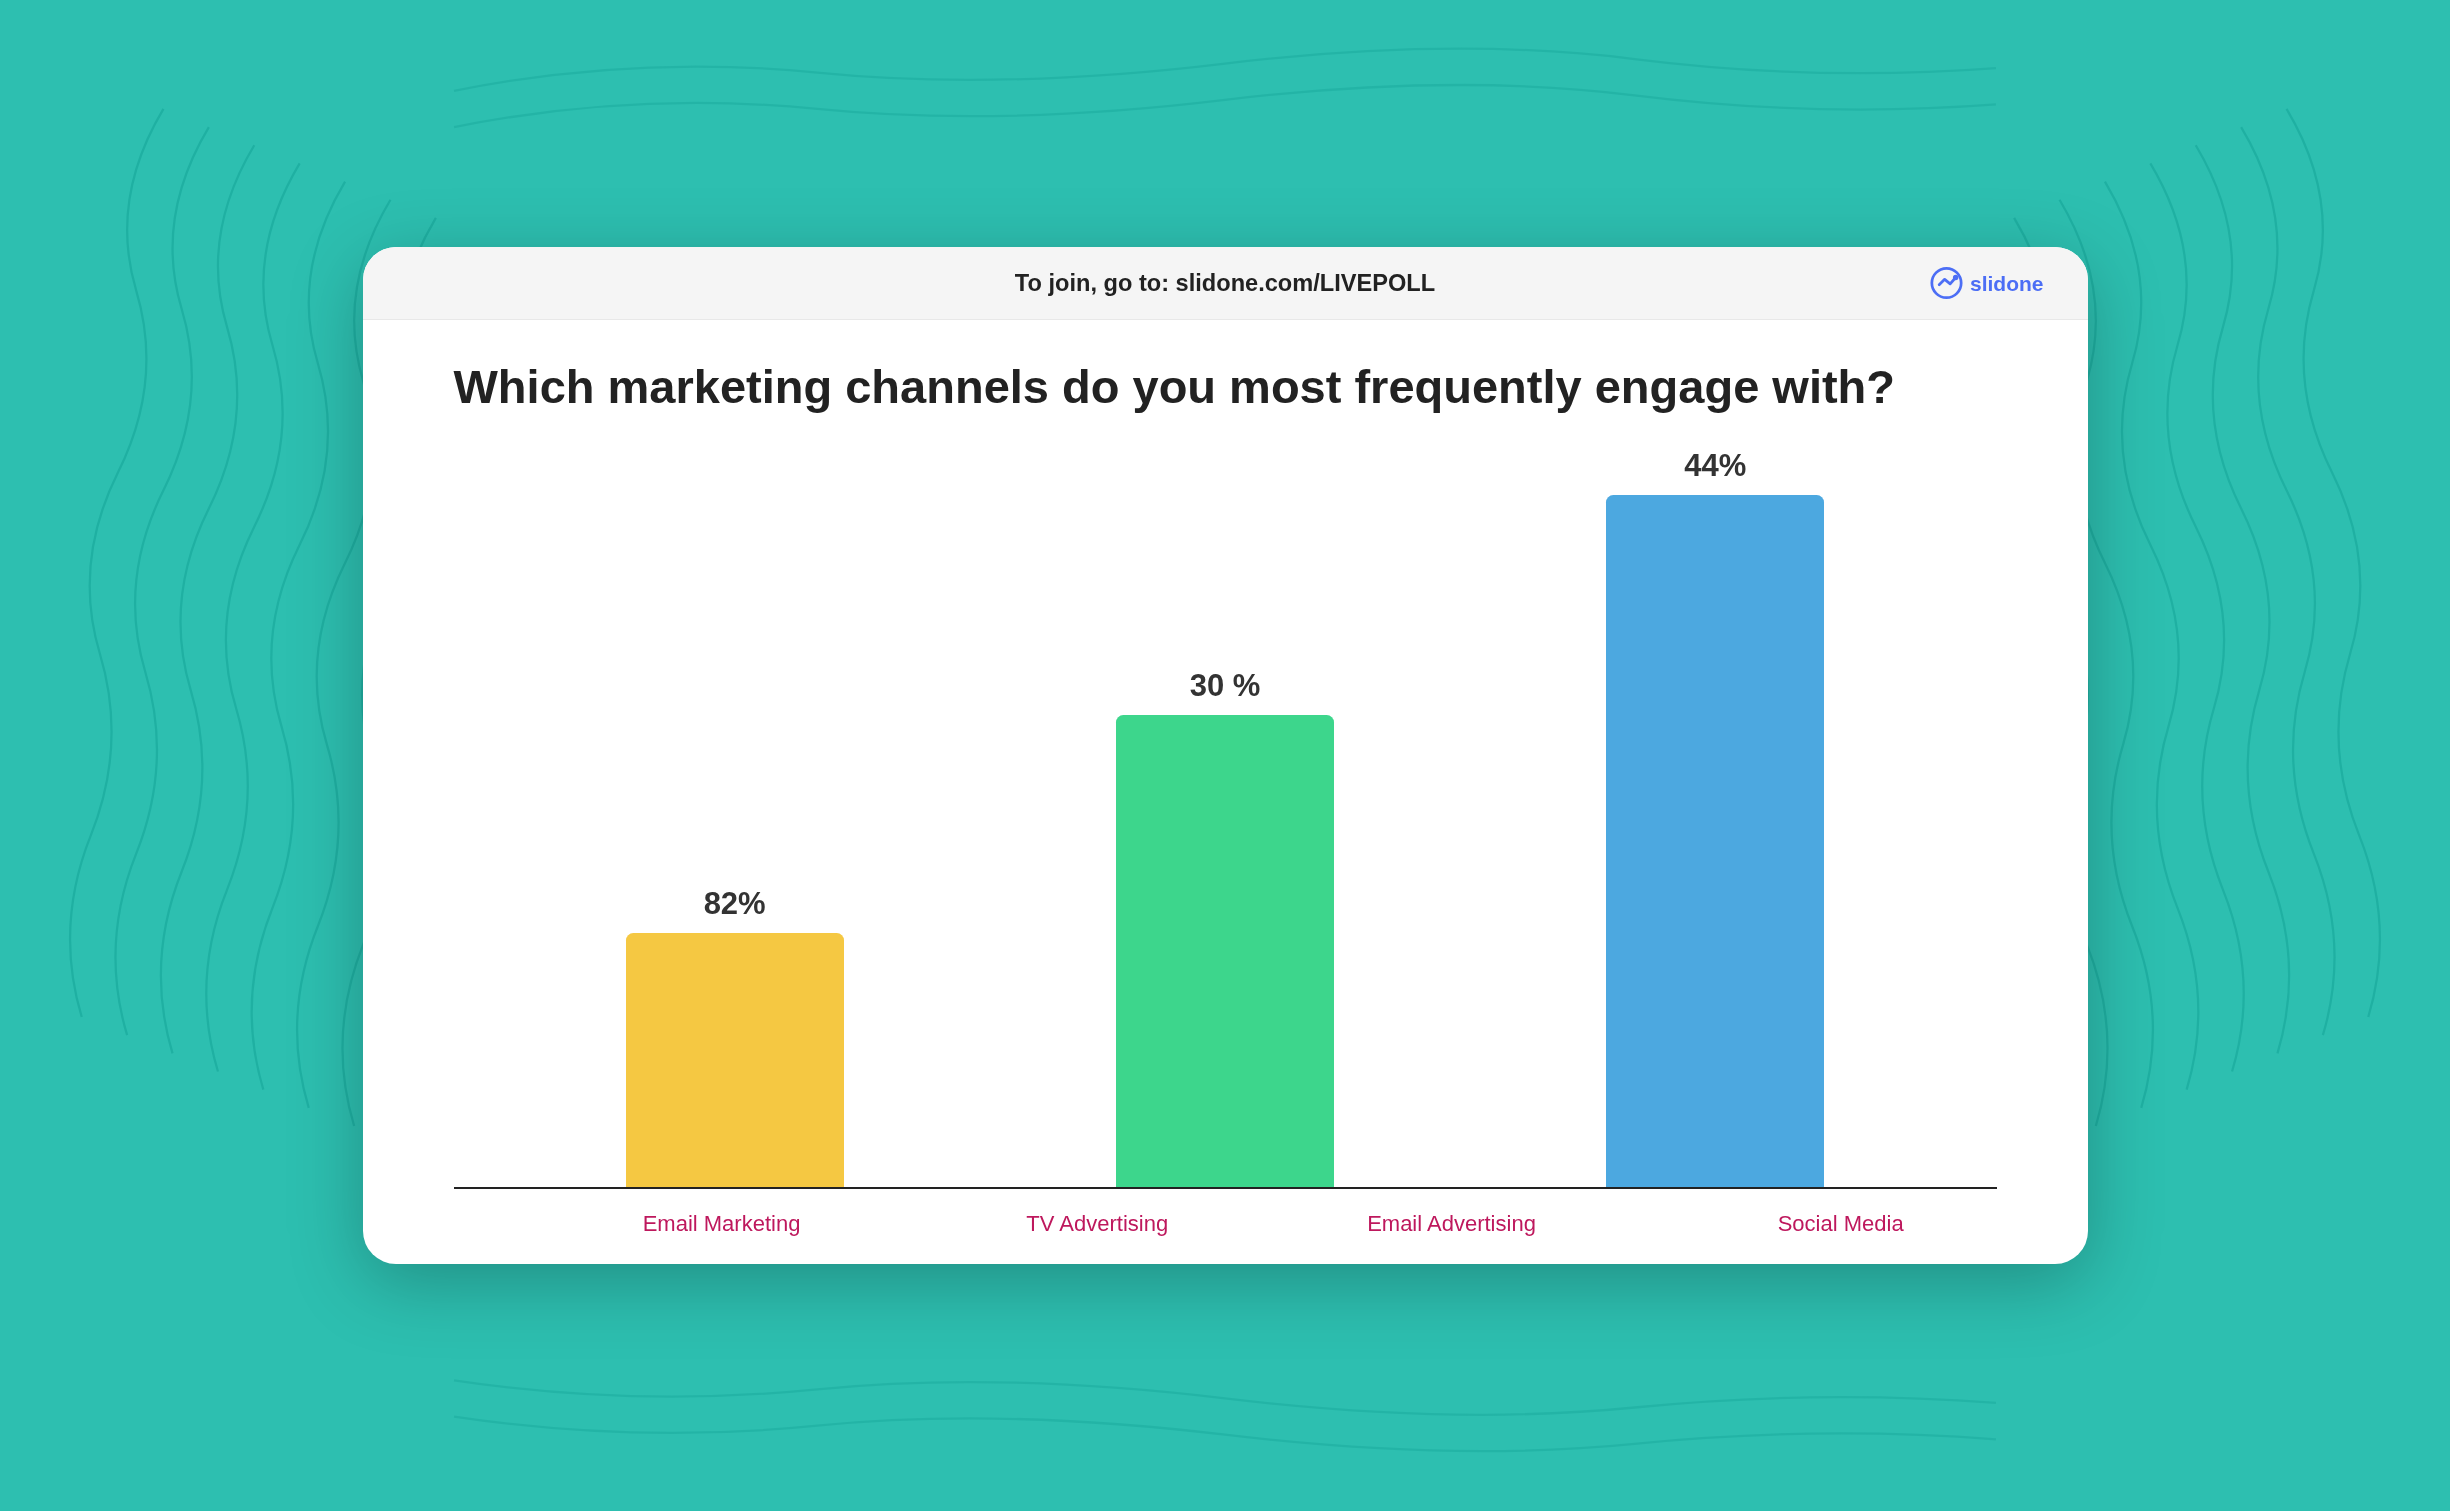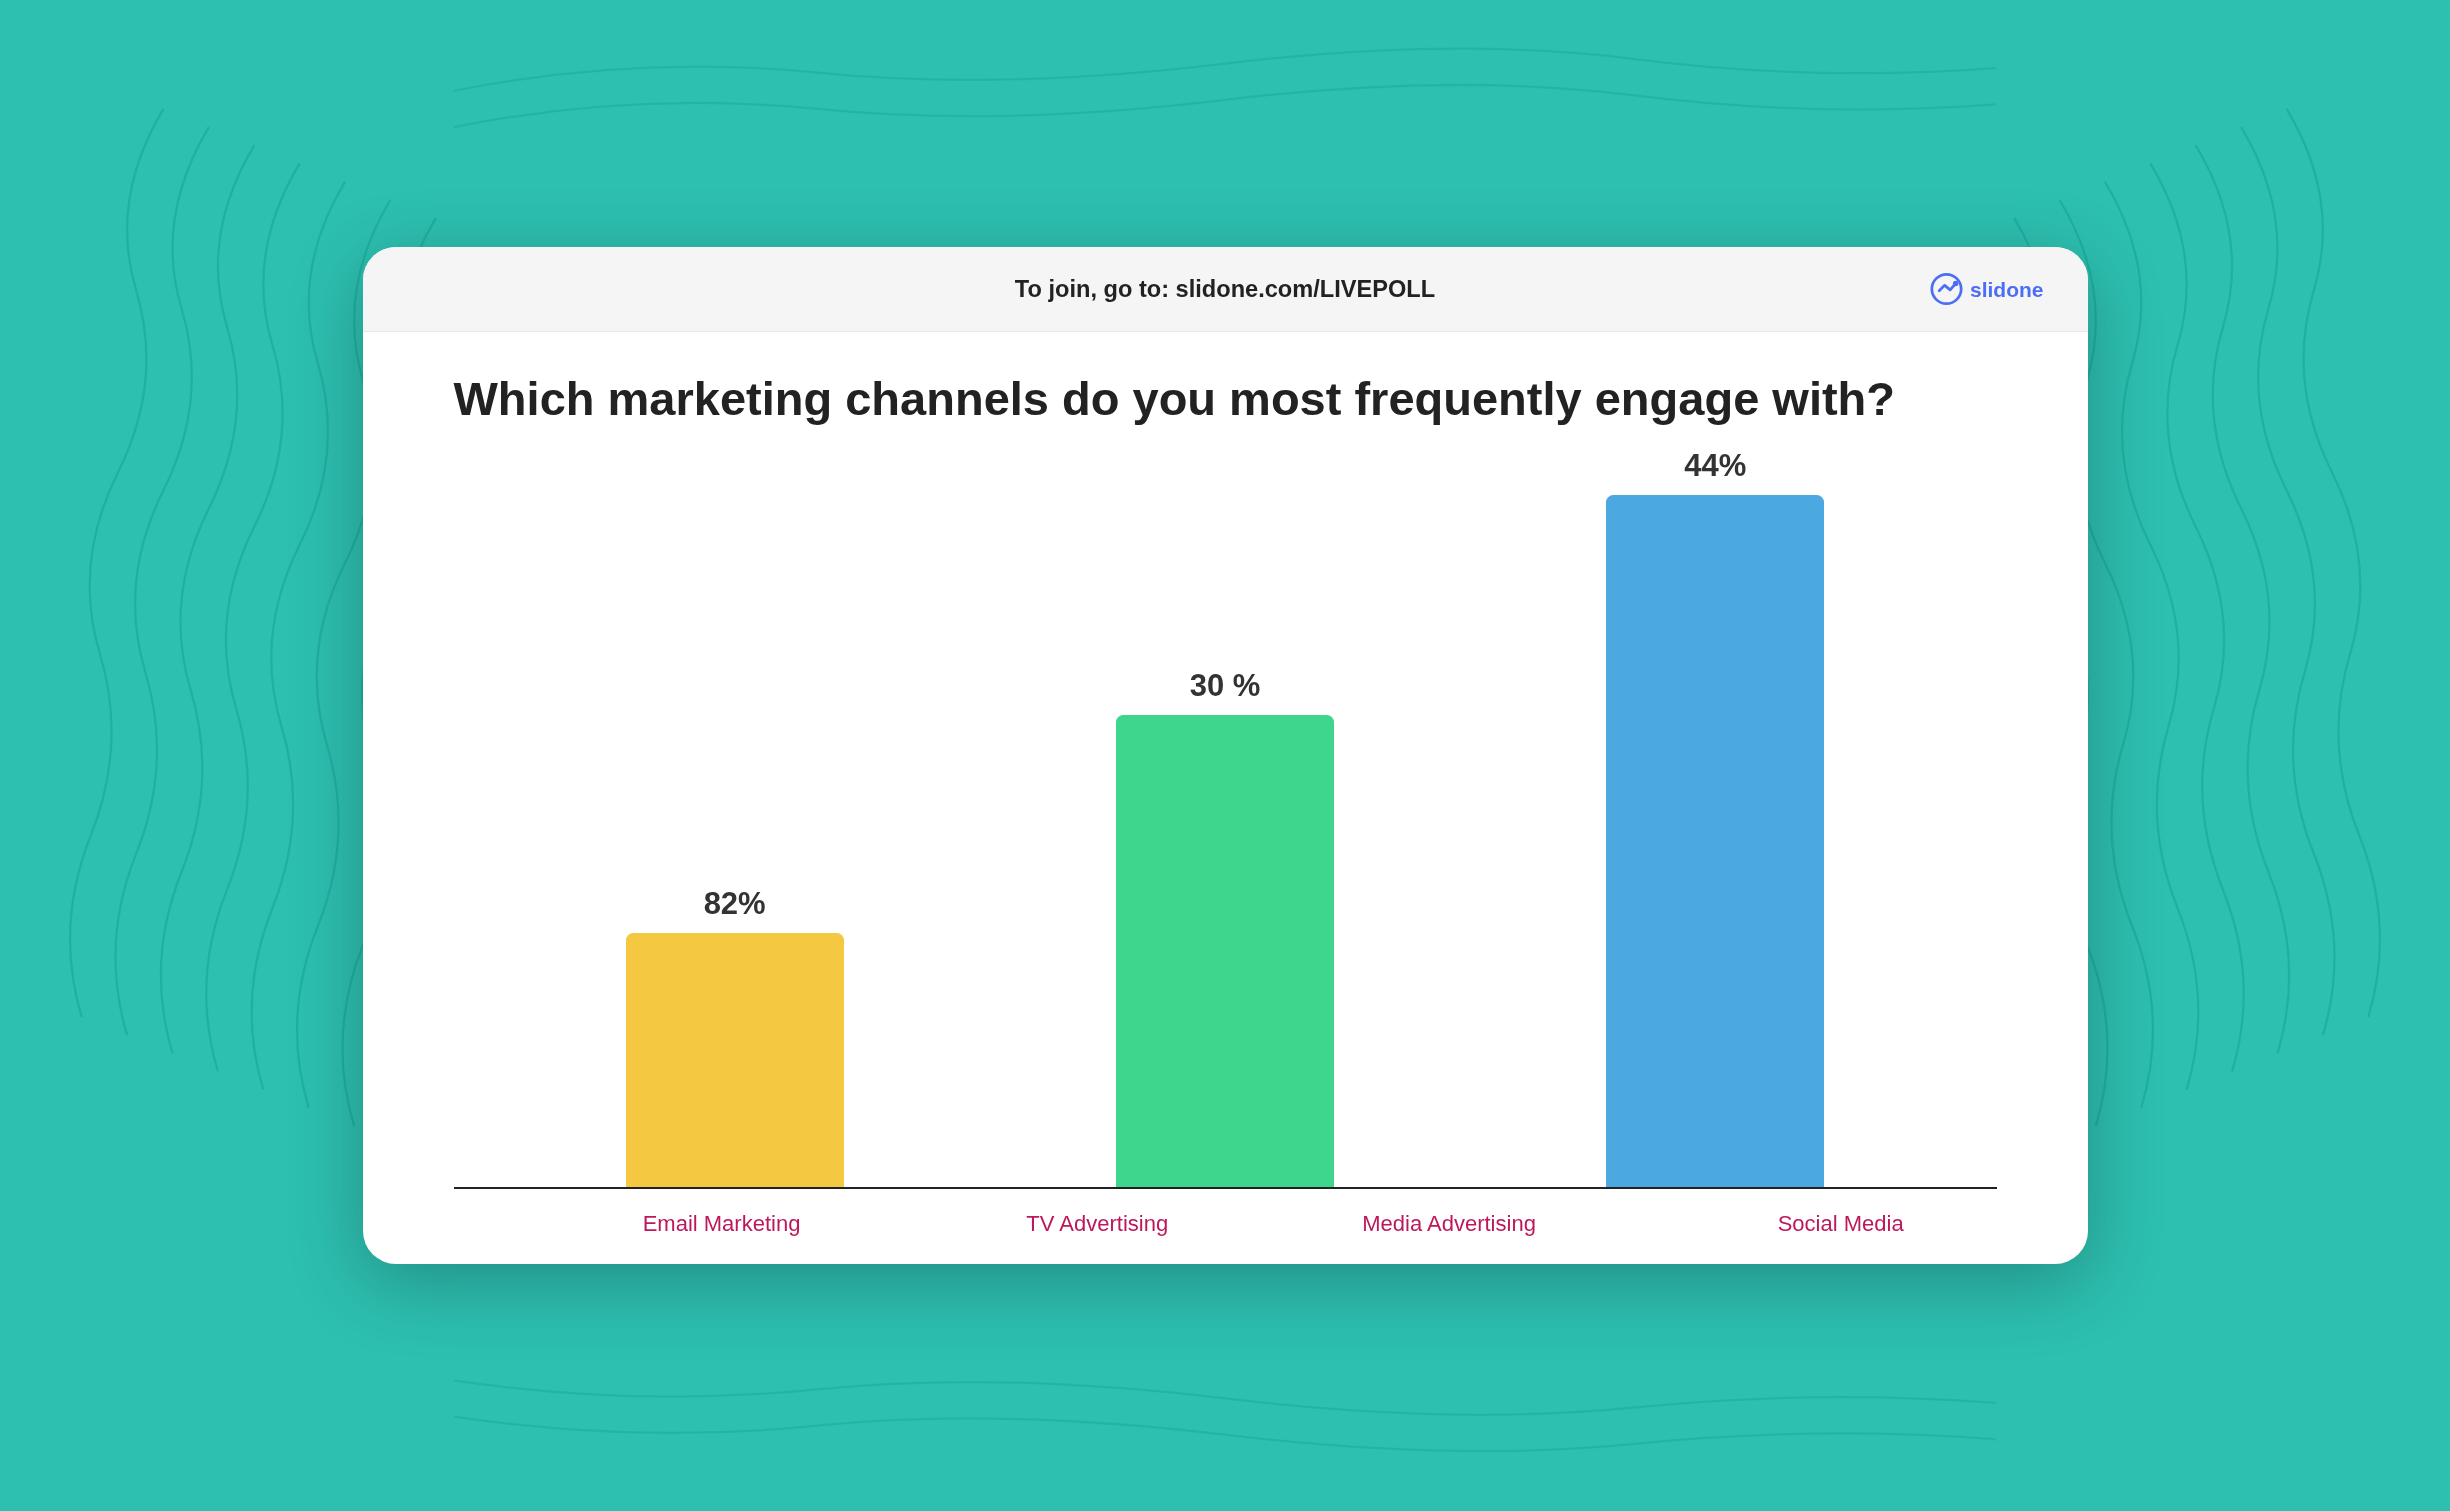--- a/index.html
+++ b/index.html
@@ -38,21 +38,21 @@
       border-radius: 33px;
       box-shadow: 0 18px 73px rgba(0,0,0,0.25);
       display: flex;
       flex-direction: column;
       overflow: hidden;
     }
 
     
     .top-bar {
       background: #f5f5f5;
-      height: 85px;
+      height: 73px;
       display: flex;
       align-items: center;
       justify-content: center;
       position: relative;
       border-bottom: 0.9px solid #e8e8e8;
       flex-shrink: 0;
     }
 
     .join-text {
       font-size: 23.6px;
@@ -248,20 +248,20 @@
         <div class="bar-group">
           <span class="bar-label-top">44%</span>
           <div class="bar bar-social" style="height:692px; background:#4ca8e0;"></div>
         </div>
 
       </div>
 
       <div class="labels-row">
         <div class="bar-label">Email Marketing</div>
         <div class="bar-label">TV Advertising</div>
-        <div class="bar-label">Media Advertising</div>
+        <div class="bar-label">Email Advertising</div>
         <div class="bar-label">Social Media</div>
       </div>
     </div>
   </div>
 
 </div>
 
 
 </body></html>

